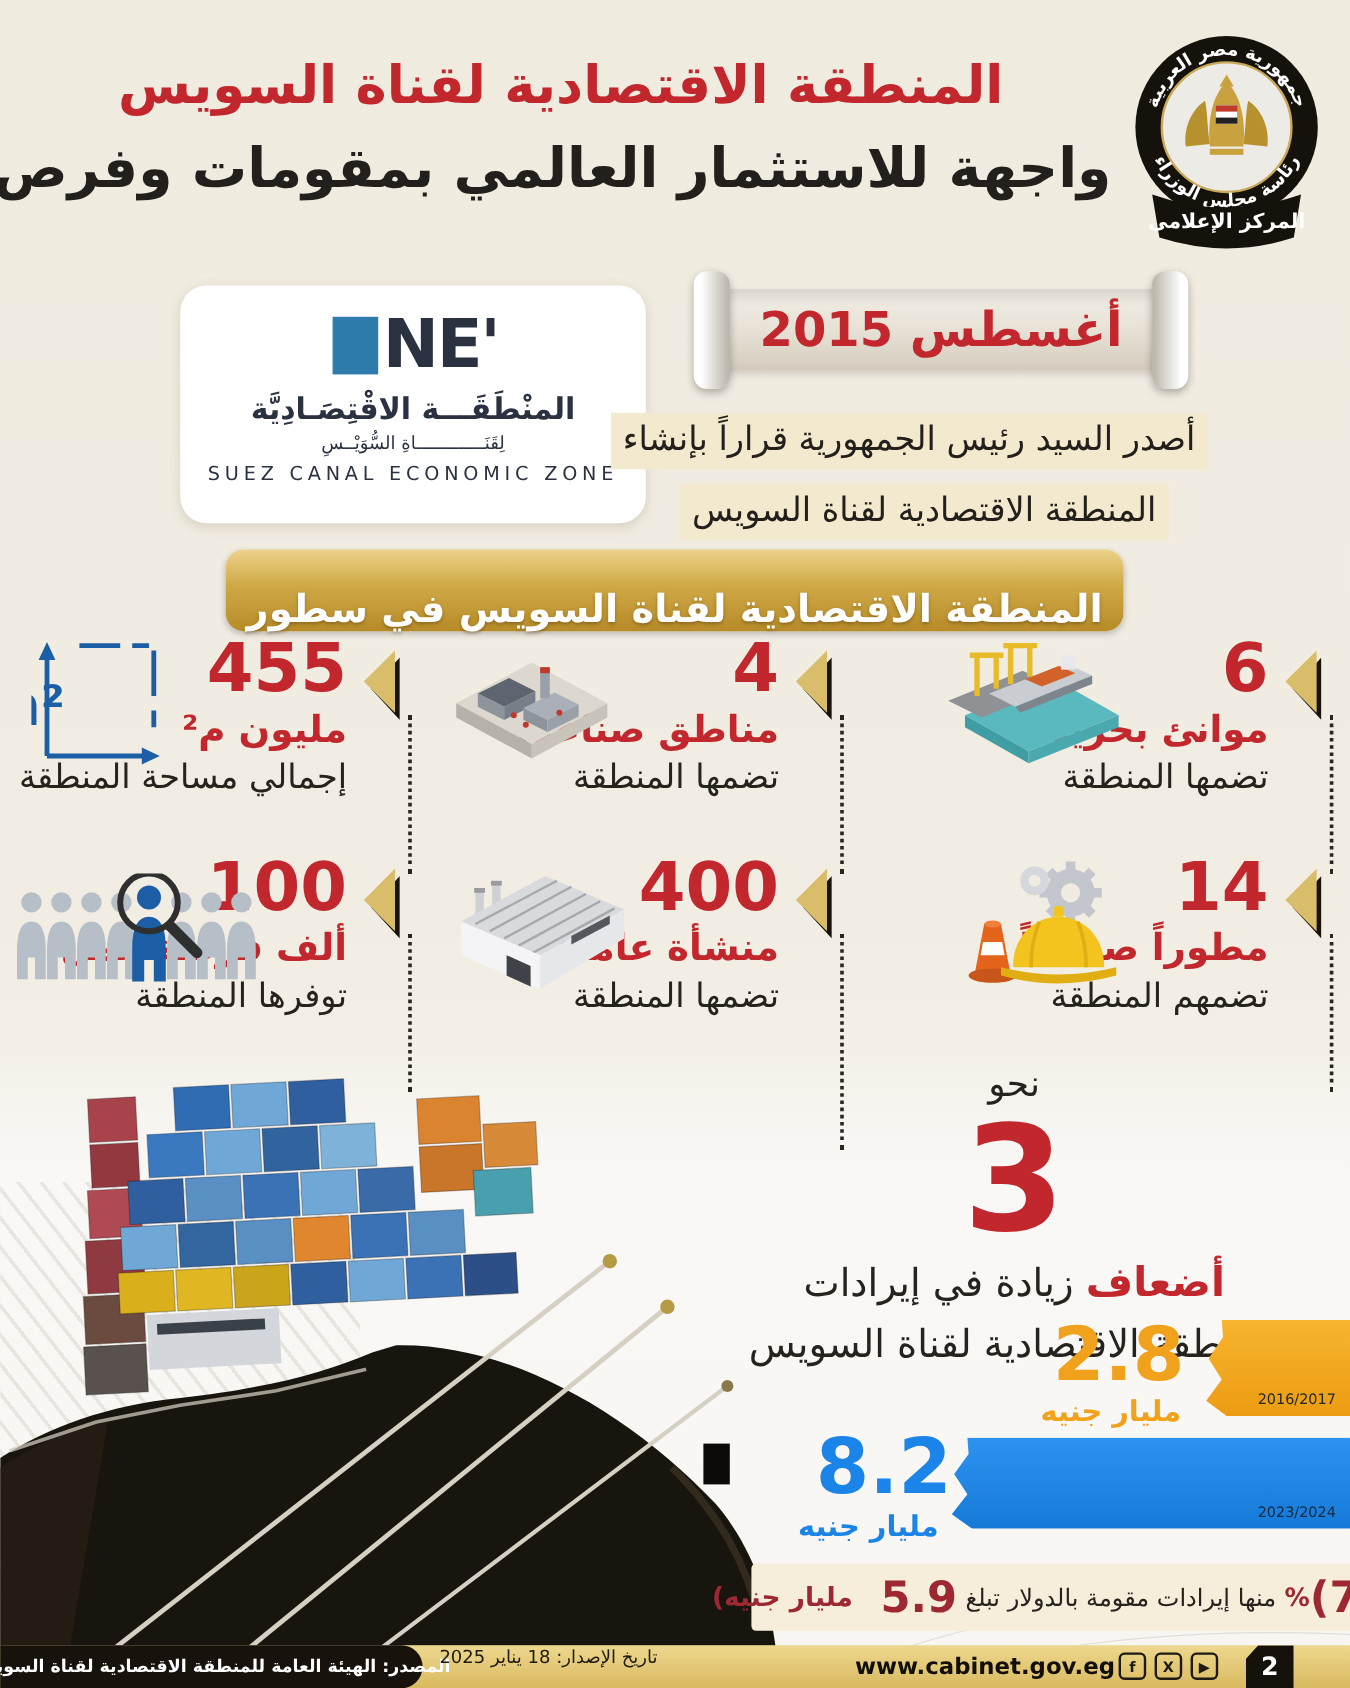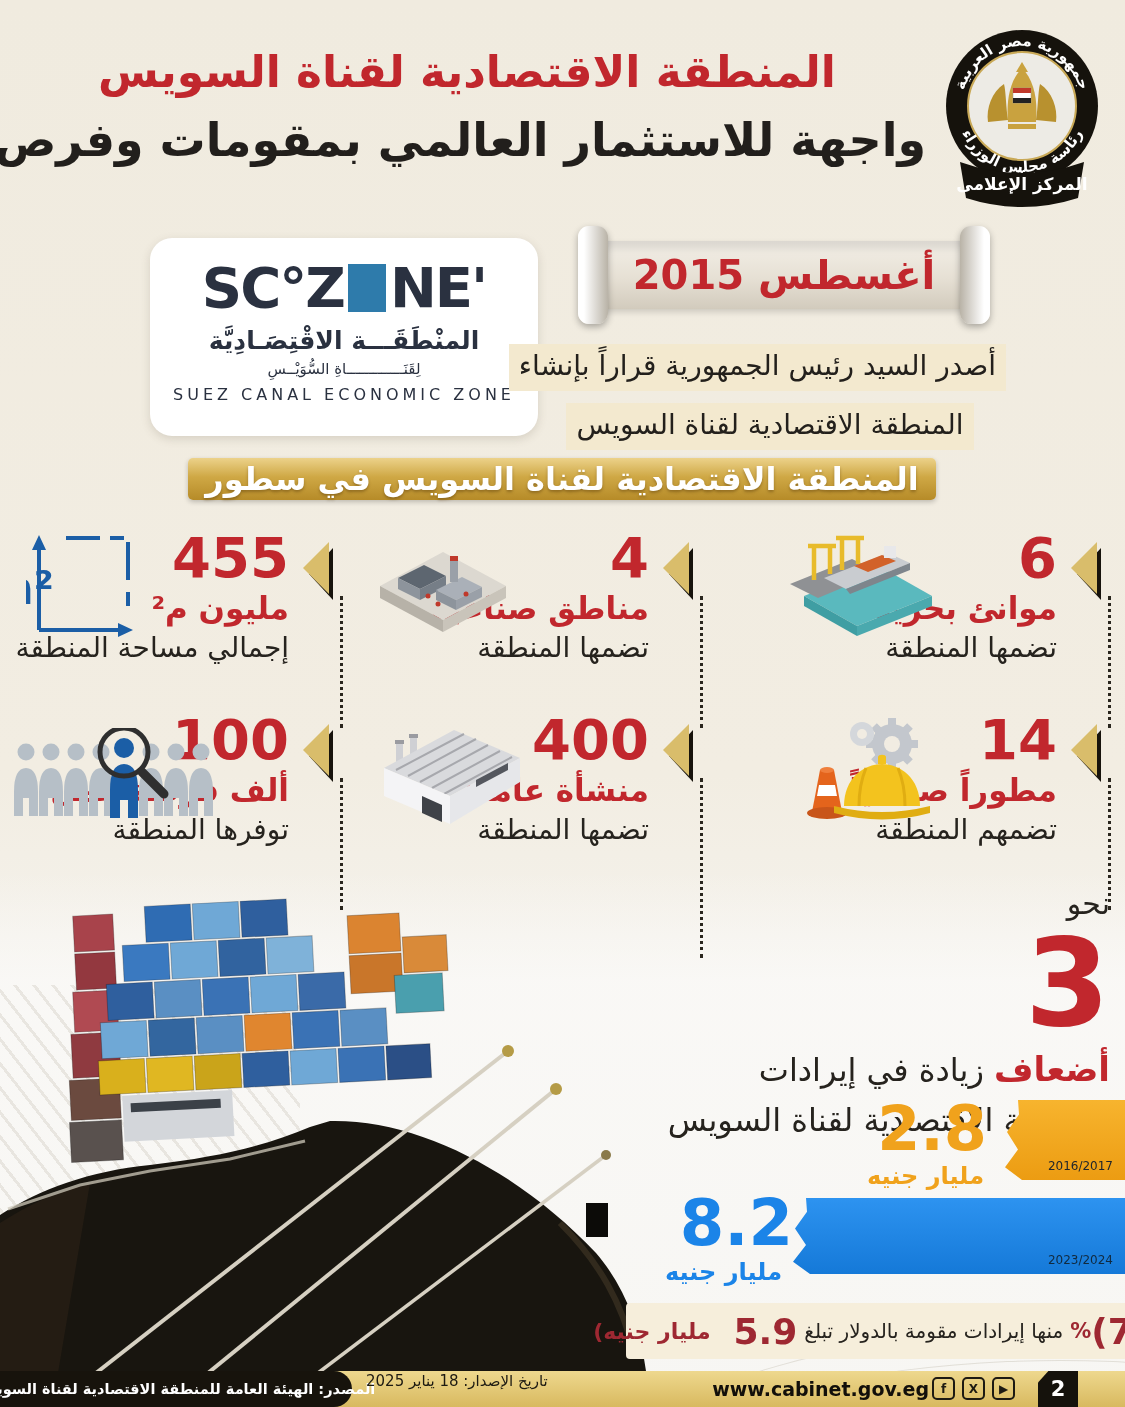--- a/index.html
+++ b/index.html
@@ -44,23 +44,23 @@
   .curl-r { right:0; background:linear-gradient(270deg,#ffffff 20%,#b9b3a7 100%); }
   .scroll-date { font-size:40px; font-weight:bold; color:#c1272d; white-space:nowrap; }
 
   
   .decree { position:absolute; left:534px; top:344px; width:472px; text-align:center; z-index:2; }
   .decree .dl { display:inline-block; background:#f3e9cf; color:#23201c; font-size:28px;
                 padding:5px 10px 9px; white-space:nowrap; }
   .decree .dl2 { margin-top:12px; }
 
   
-  .section-banner { position:absolute; left:188px; top:458px; width:748px; height:42px;
+  .section-banner { position:absolute; left:188px; top:458px; width:748px; height:68px;
                     background:linear-gradient(180deg,#ecd28a 0%,#cfa845 45%,#b68b28 100%);
-                    border-radius:5px; display:flex; align-items:center; justify-content:center;
+                    border-radius:15px; display:flex; align-items:flex-end; justify-content:center;
                     box-shadow:0 2px 5px rgba(0,0,0,.22); z-index:2; }
   .section-banner span { color:#fff; font-size:32px; font-weight:bold; text-shadow:0 2px 3px rgba(90,60,10,.45); white-space:nowrap; }
 
   
   .stat { position:absolute; width:345px; height:208px; z-index:2; }
   .stat .dots { position:absolute; right:14px; top:68px; height:132px; border-right:3px dotted #2a261e; }
   .stat .chev { position:absolute; right:24px; top:14px; width:34px; height:58px; }
   .stat .stat-text { position:absolute; right:68px; top:0; text-align:right; }
   .stat .num    { font-size:56px; font-weight:bold; color:#c1272d; line-height:1.08; white-space:nowrap; }
   .stat .lred   { font-size:31px; font-weight:bold; color:#c1272d; line-height:1.3; white-space:nowrap; }
@@ -72,21 +72,21 @@
   #stat-zones { right:408px; top:528px; }
   #stat-area  { right:768px; top:528px; }
   #stat-devs  { right:0;     top:710px; }
   #stat-firms { right:408px; top:710px; }
   #stat-jobs  { right:768px; top:710px; }
 
   
   .ship { position:absolute; left:0; top:893px; width:652px; height:480px; z-index:1; }
 
   
-  .revenue { position:absolute; left:648px; top:886px; width:462px; text-align:right; z-index:2; }
+  .revenue { position:absolute; left:614px; top:886px; width:462px; text-align:center; z-index:2; }
   .rev-intro { font-size:30px; color:#26231e; }
   .rev-mult  { font-size:122px; font-weight:bold; color:#c1272d; line-height:1.02; }
   .rev-line1 { font-size:32px; color:#26231e; margin-top:4px; white-space:nowrap; }
   .rev-line1 .accent { color:#c1272d; font-weight:bold; font-size:34px; }
   .rev-line2 { font-size:32px; color:#26231e; margin-top:12px; white-space:nowrap; }
 
   
   .bar { position:absolute; right:0; z-index:2; }
   .bar-orange { top:1100px; width:122px; height:80px;
                 background:linear-gradient(180deg,#f7b42e,#ec9c12);
@@ -167,21 +167,20 @@
         <rect x="80" y="76" width="18" height="5" fill="#222222"></rect>
         <rect x="75" y="102" width="28" height="5" fill="#c9a23f"></rect>
       </g>
       <path d="M27,140 Q89,162 151,140 L145,176 Q89,194 33,176 Z" fill="#15120c"></path>
       <text x="89" y="168" text-anchor="middle" font-size="17" font-weight="bold" fill="#ffffff">المركز الإعلامى</text>
     </svg>
   </div>
 
   <div class="sczone-card">
     <div class="wordmark">
-      <span>SC°Z</span>
       <span class="osq"></span>
       <span>NE'</span>
     </div>
     <div class="sc-ar1">المنْطَقَـــة الاقْتِصَـادِيَّة</div>
     <div class="sc-ar2">لِقَنَـــــــــــــاةِ السُّوَيْــسِ</div>
     <div class="sc-en">SUEZ CANAL ECONOMIC ZONE</div>
   </div>
 
   <div class="scroll">
     <div class="scroll-body">

